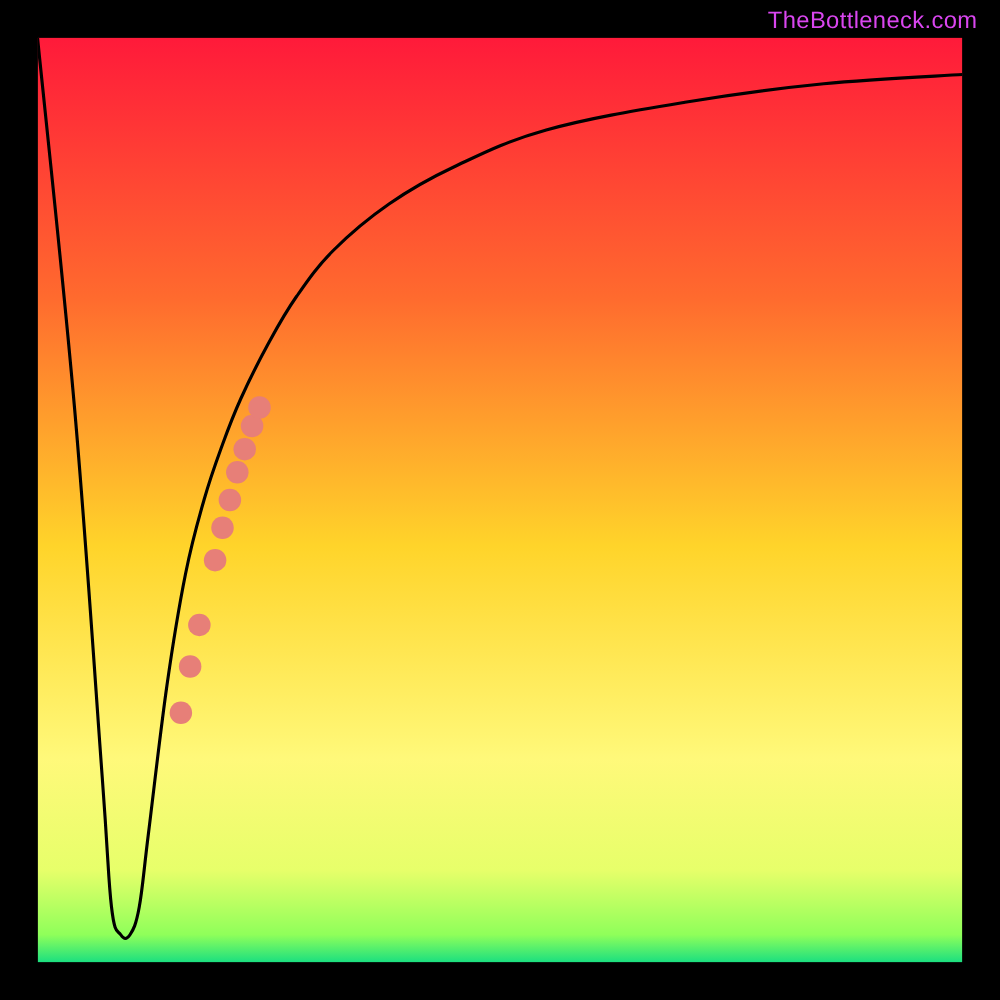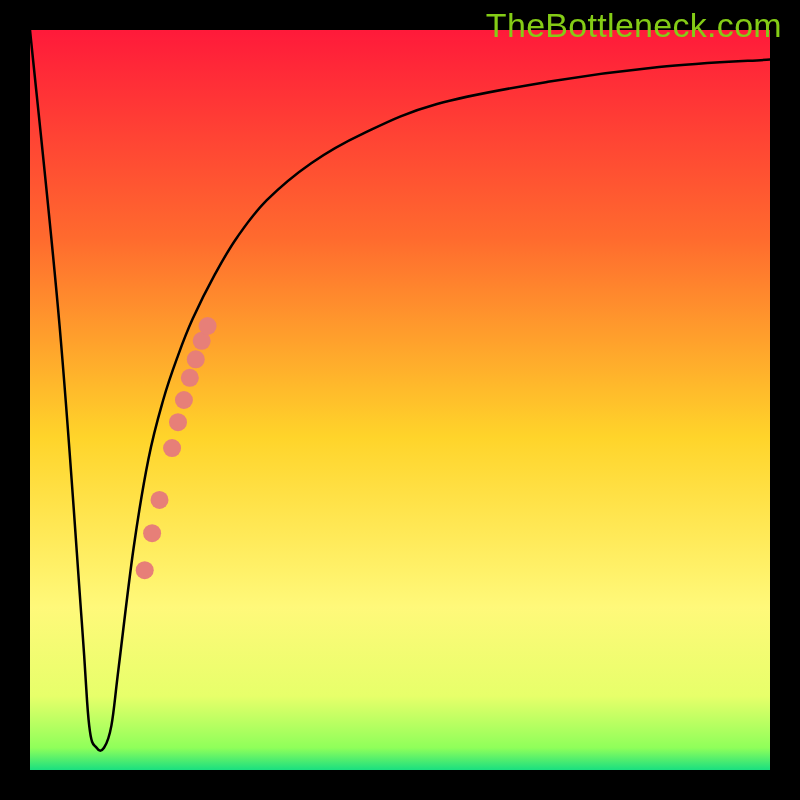--- a/index.html
+++ b/index.html
@@ -24,22 +24,22 @@
     top: 30px;
     width: 740px;
     height: 740px;
     overflow: hidden;
   }
   .watermark {
     position: absolute;
     top: 6px;
     right: 18px;
     font-family: Arial, Helvetica, sans-serif;
-    font-size: 34px;
-    color: #84cc16;
+    font-size: 19px;
+    color: #d946ef;
     letter-spacing: 0.3px;
     user-select: none;
   }
   svg { display: block; }
 </style>
 </head>
 <body>
 
 <div class="frame">
   <div class="plot">

